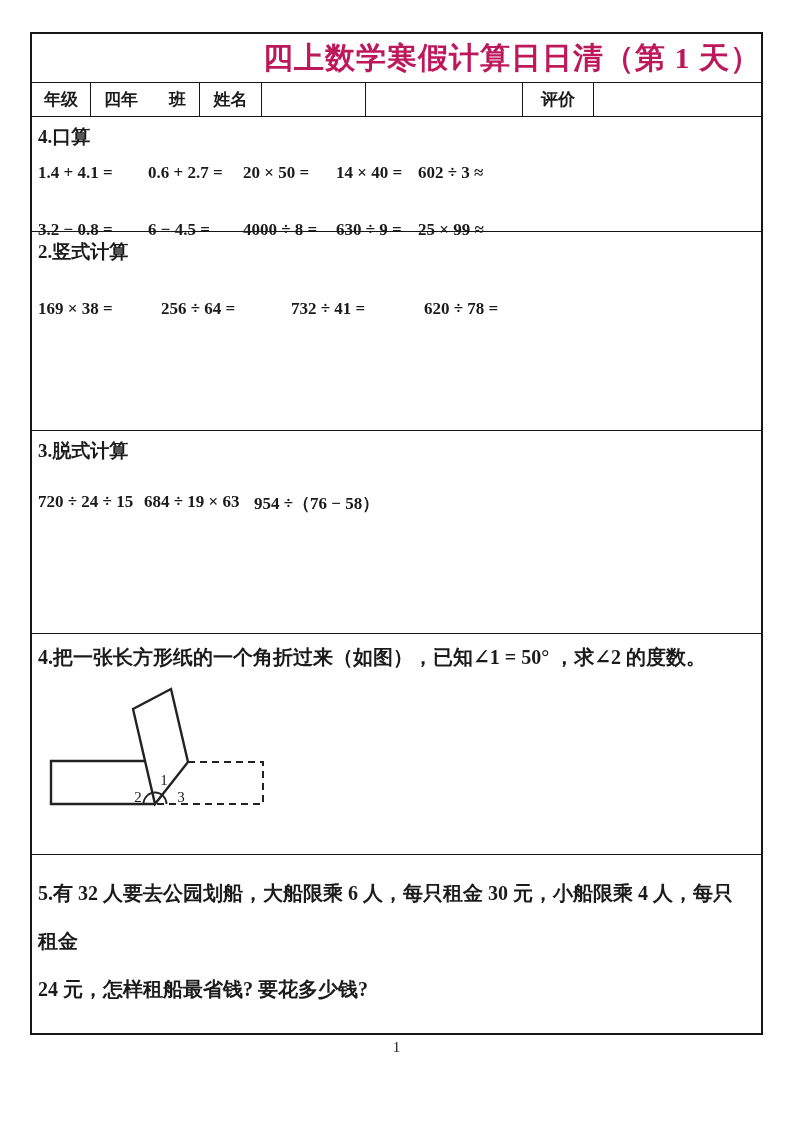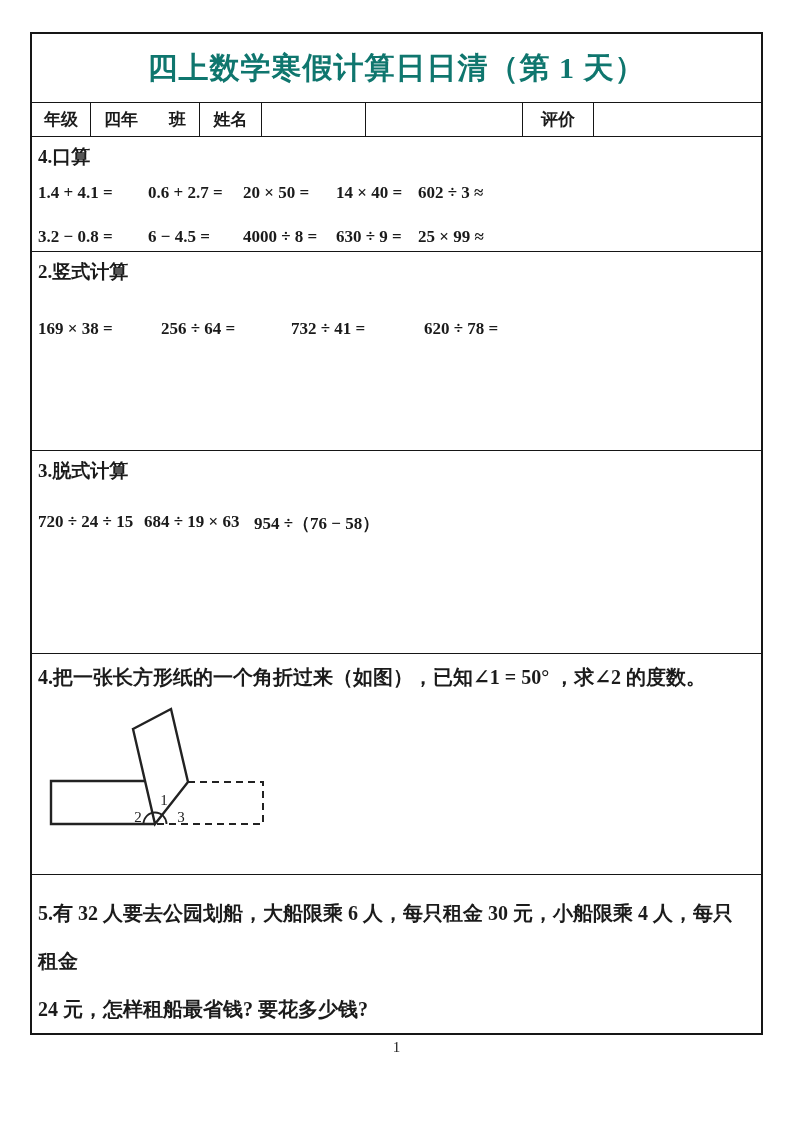--- a/index.html
+++ b/index.html
@@ -9,22 +9,22 @@
     color:#1b1b1b;
   }
   .page{position:relative;width:793px;height:1122px;background:#fff;overflow:hidden;}
   .sheet-table{
     position:absolute;left:30px;top:32px;width:733px;height:1003px;
     border:2px solid #161616;box-sizing:border-box;
     display:flex;flex-direction:column;background:#fff;
   }
   .t-row{box-sizing:border-box;border-bottom:1.6px solid #161616;position:relative;}
   .title-row{
-    height:69px;display:flex;align-items:center;justify-content:center;
-    color:#0f766e;font-size:30px;font-weight:bold;letter-spacing:1px;
+    height:49px;display:flex;align-items:center;justify-content:flex-end;
+    color:#be185d;font-size:30px;font-weight:bold;letter-spacing:1px;
   }
   .header-row{height:34px;display:flex;font-weight:bold;font-size:17px;}
   .h-cell{
     box-sizing:border-box;border-right:1.6px solid #161616;
     display:flex;align-items:center;justify-content:center;
     overflow:hidden;white-space:nowrap;
   }
   .h-cell.last{border-right:none;flex:1;}
   .h-grade{width:59px;}
   .h-gradeval{width:109px;justify-content:space-between;padding:0 13px;}
@@ -32,21 +32,21 @@
   .h-nameblank{width:104px;}
   .h-date{width:43px;margin-top:46px;}
   .h-dateblank{width:114px;}
   .h-eval{width:71px;}
   .section{box-sizing:border-box;padding-left:6px;}
   .sec-heading{font-size:19px;font-weight:bold;padding-top:7px;}
   .eq-row{display:flex;font-size:17px;white-space:nowrap;font-weight:bold;}
   .eq{flex:0 0 auto;}
   .s1{height:115px;}
   .s1 .eq-row1{margin-top:13px;}
-  .s1 .eq-row2{margin-top:24px;}
+  .s1 .eq-row2{margin-top:37px;}
   .s1 .c1{width:110px;} .s1 .c2{width:95px;} .s1 .c3{width:93px;} .s1 .c4{width:82px;}
   .s2{height:199px;}
   .s2 .eq-row{margin-top:34px;}
   .s2 .c1{width:123px;} .s2 .c2{width:130px;} .s2 .c3{width:133px;}
   .s3{height:203px;}
   .s3 .eq-row{margin-top:28px;}
   .s3 .c1{width:106px;} .s3 .c2{width:110px;}
   .s4{height:221px;}
   .s4 .prob-text{font-size:20px;font-weight:bold;padding:8px 8px 0 0;line-height:30px;}
   .fig{position:absolute;left:13px;top:48px;}

